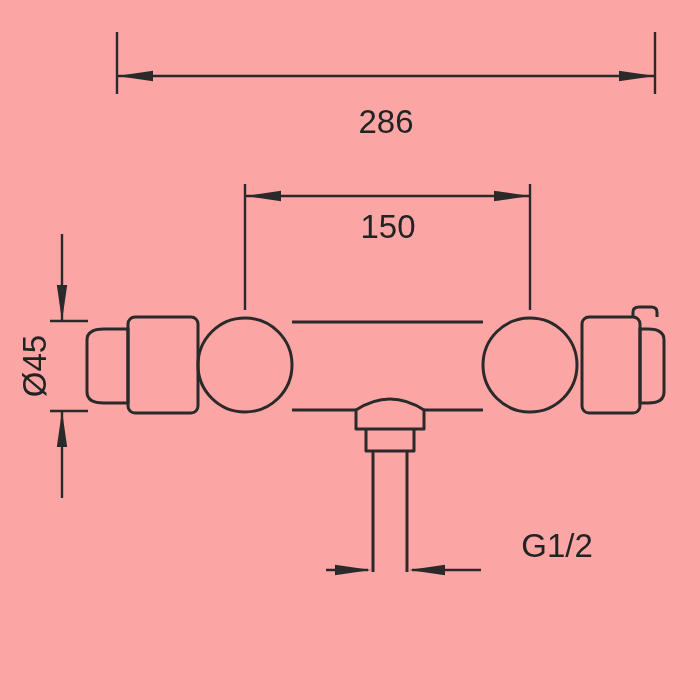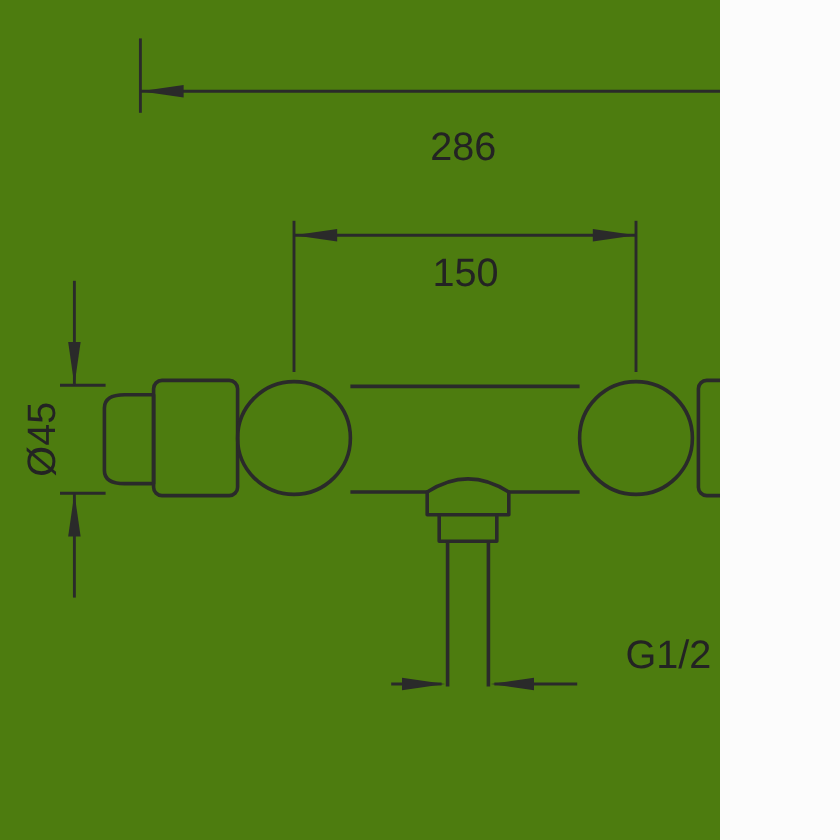--- a/index.html
+++ b/index.html
@@ -2,23 +2,23 @@
 <html><head>
 <meta charset="utf-8">
 <style>
   html, body {
     margin: 0;
     padding: 0;
     background: #fcfcfc;
   }
   .frame {
     position: relative;
-    width: 600px;
+    width: 700px;
     height: 700px;
-    background: #4d7c0f;
+    background: #fca5a5;
     overflow: hidden;
   }
   svg {
     display: block;
   }
   .draw {
     stroke: #2a2a2a;
     stroke-width: 3;
     fill: none;
     stroke-linejoin: round;

